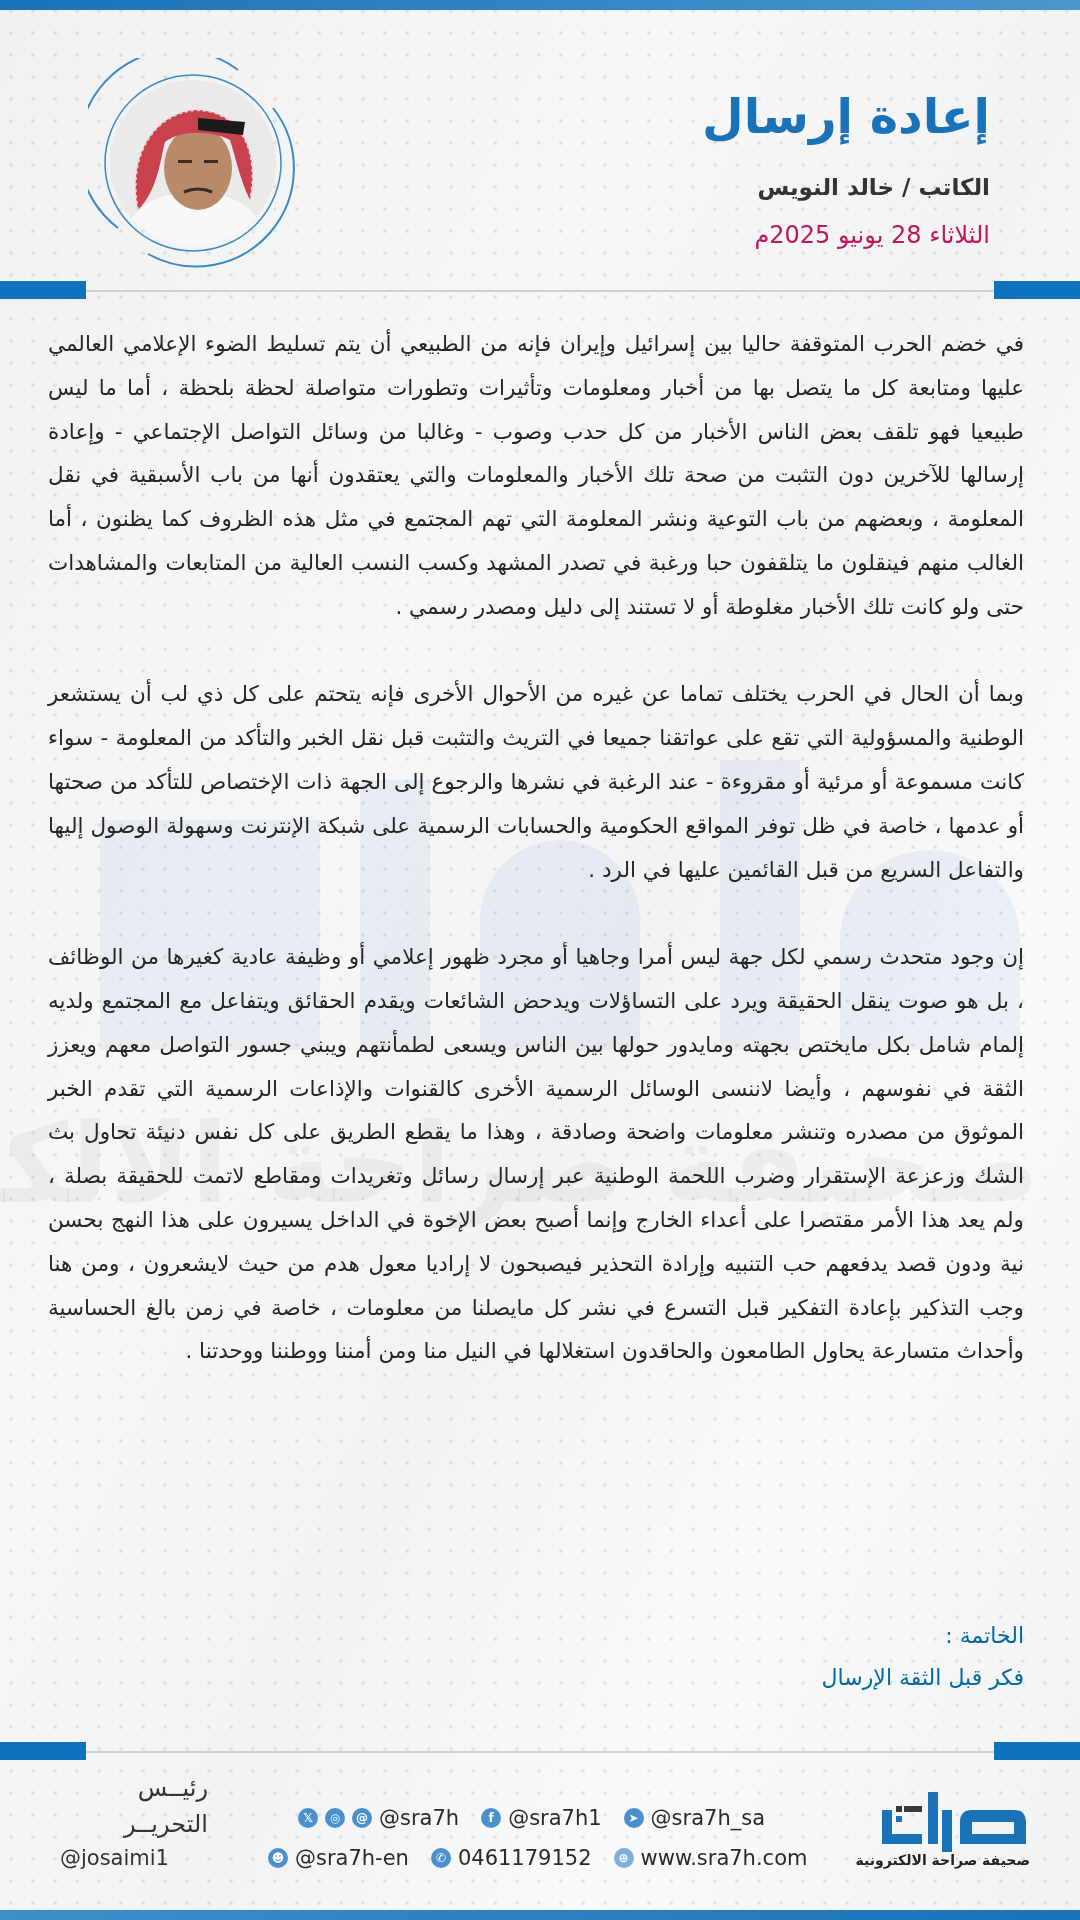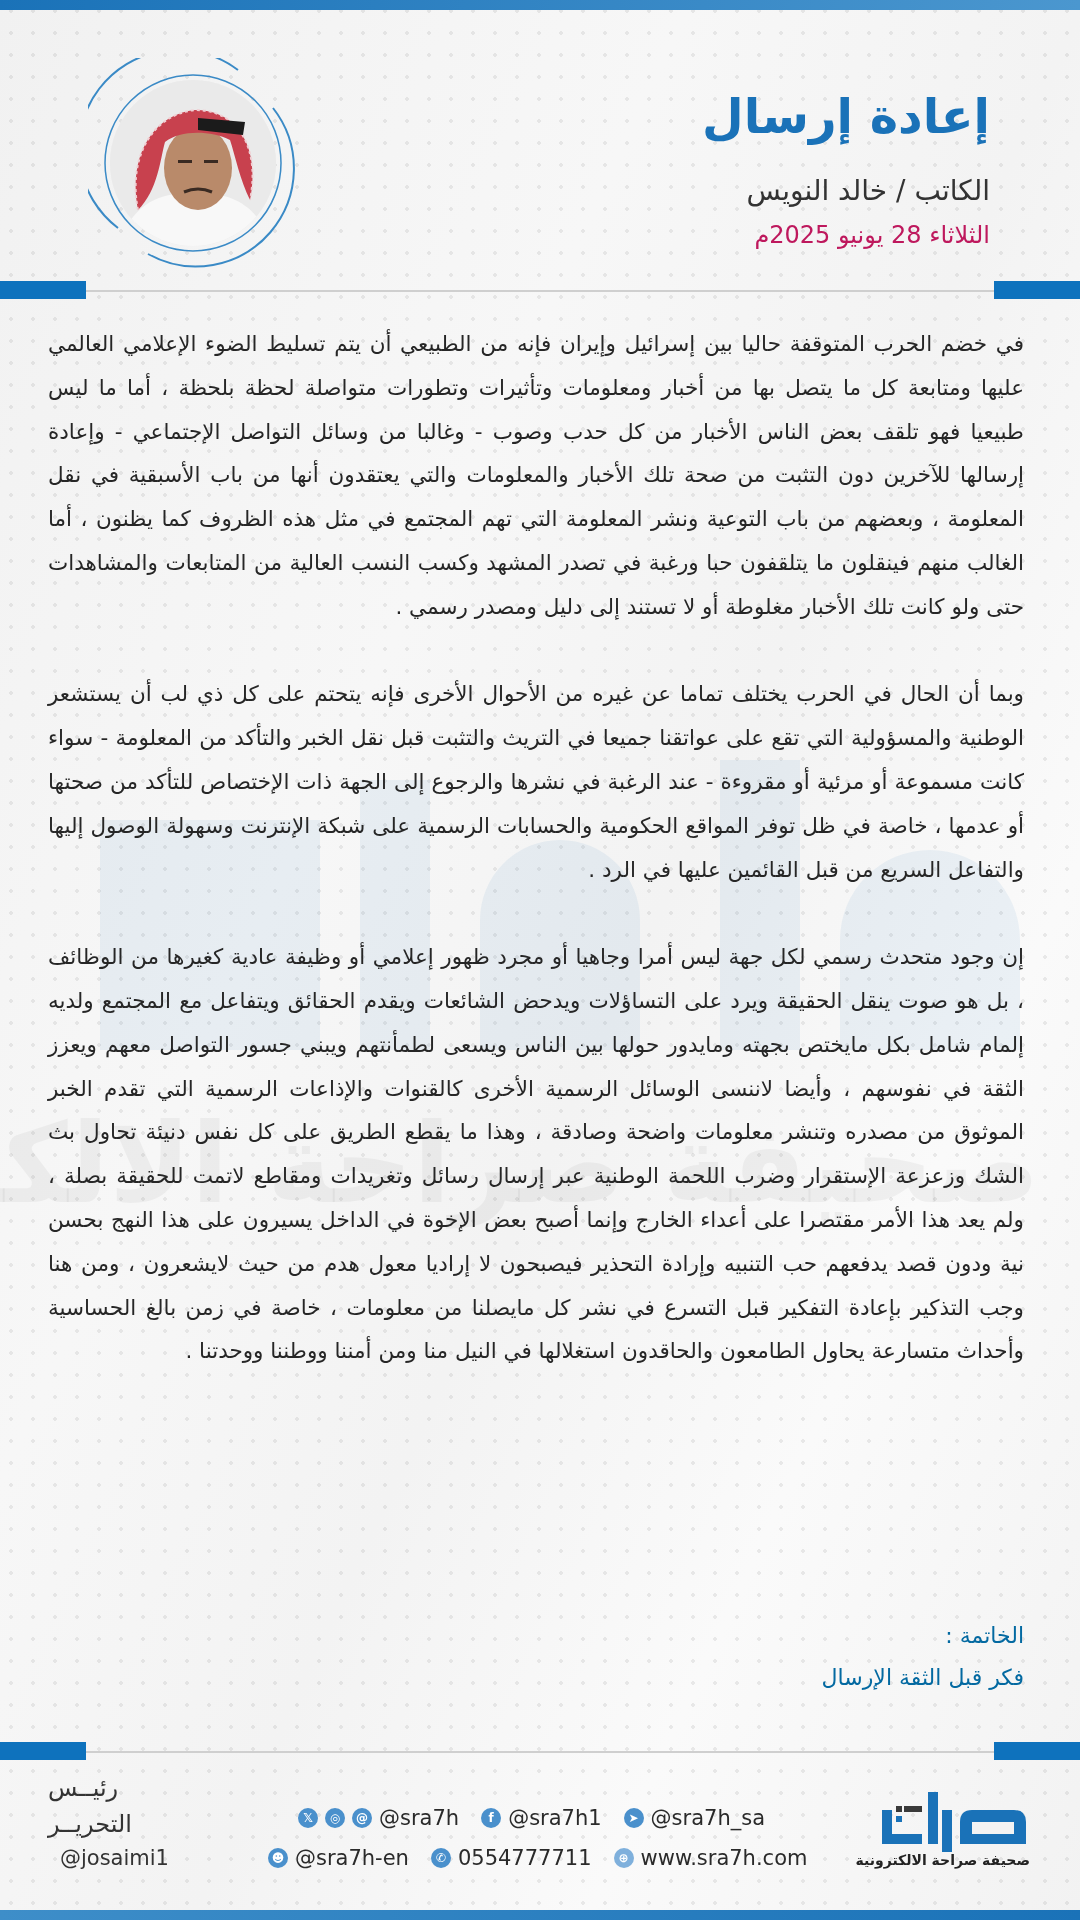--- a/index.html
+++ b/index.html
@@ -36,21 +36,21 @@
   }
 
   .header { position: absolute; top: 16px; left: 0; width: 1080px; height: 300px; }
   .title {
     position: absolute; right: 90px; top: 72px;
     font-size: 48px; font-weight: bold; color: #1a72b8; direction: rtl;
     margin: 0;
   }
   .author {
     position: absolute; right: 90px; top: 158px;
-    font-size: 28px; font-weight: normal; color: #333; direction: rtl;
+    font-size: 23px; font-weight: bold; color: #333; direction: rtl;
   }
   .date {
     position: absolute; right: 90px; top: 205px;
     font-size: 24px; color: #be185d; direction: rtl;
   }
   .avatar-wrap {
     position: absolute; left: 88px; top: 42px; width: 210px; height: 210px;
   }
   .avatar-ring { position: absolute; inset: 0; }
   .avatar {
@@ -71,21 +71,21 @@
   .article p { margin: 0 0 43.8px 0; }
   .conclusion {
     position: absolute; right: 56px; top: 1615px; direction: rtl;
     font-size: 22px; line-height: 42px; color: #0369a1;
   }
 
   .footer { position: absolute; left: 0; top: 1770px; width: 1080px; height: 140px; }
   .editor {
     position: absolute; left: 48px; top: 0; width: 160px; text-align: left;
   }
-  .editor-role { font-size: 24px; color: #333; direction: rtl; text-align: left; line-height: 36px; }
+  .editor-role { font-size: 24px; color: #333; direction: rtl; text-align: right; line-height: 36px; }
   .editor-name { font-size: 26px; font-weight: bold; color: #222; direction: rtl; text-align: left; line-height: 36px; }
   .editor-handle { display: flex; align-items: center; gap: 8px; font-size: 21px; color: #333; margin-top: 4px; margin-left: 12px; }
   .social { position: absolute; left: 268px; top: 28px; width: 560px; }
   .social-row { display: flex; align-items: center; gap: 22px; height: 40px; font-size: 21px; color: #2a2a2a; }
   .social-row.r2 { margin-left: 0; }
   .social-row.r1 { margin-left: 30px; }
   .item { display: flex; align-items: center; gap: 7px; white-space: nowrap; }
   .ico {
     width: 20px; height: 20px; border-radius: 50%; background: #4a90cc;
     display: inline-flex; align-items: center; justify-content: center;
@@ -192,21 +192,21 @@
         <span>@sra7h_sa</span>
       </div>
     </div>
     <div class="social-row r2">
       <div class="item">
         <span class="ico">☻</span>
         <span>@sra7h-en</span>
       </div>
       <div class="item">
         <span class="ico">✆</span>
-        <span>0554777711</span>
+        <span>0461179152</span>
       </div>
       <div class="item">
         <span class="ico" style="background:#7fb0dc;">⊕</span>
         <span>www.sra7h.com</span>
       </div>
     </div>
   </div>
 
   <div class="logo">
     <svg viewBox="0 0 150 70" width="150" height="70">

